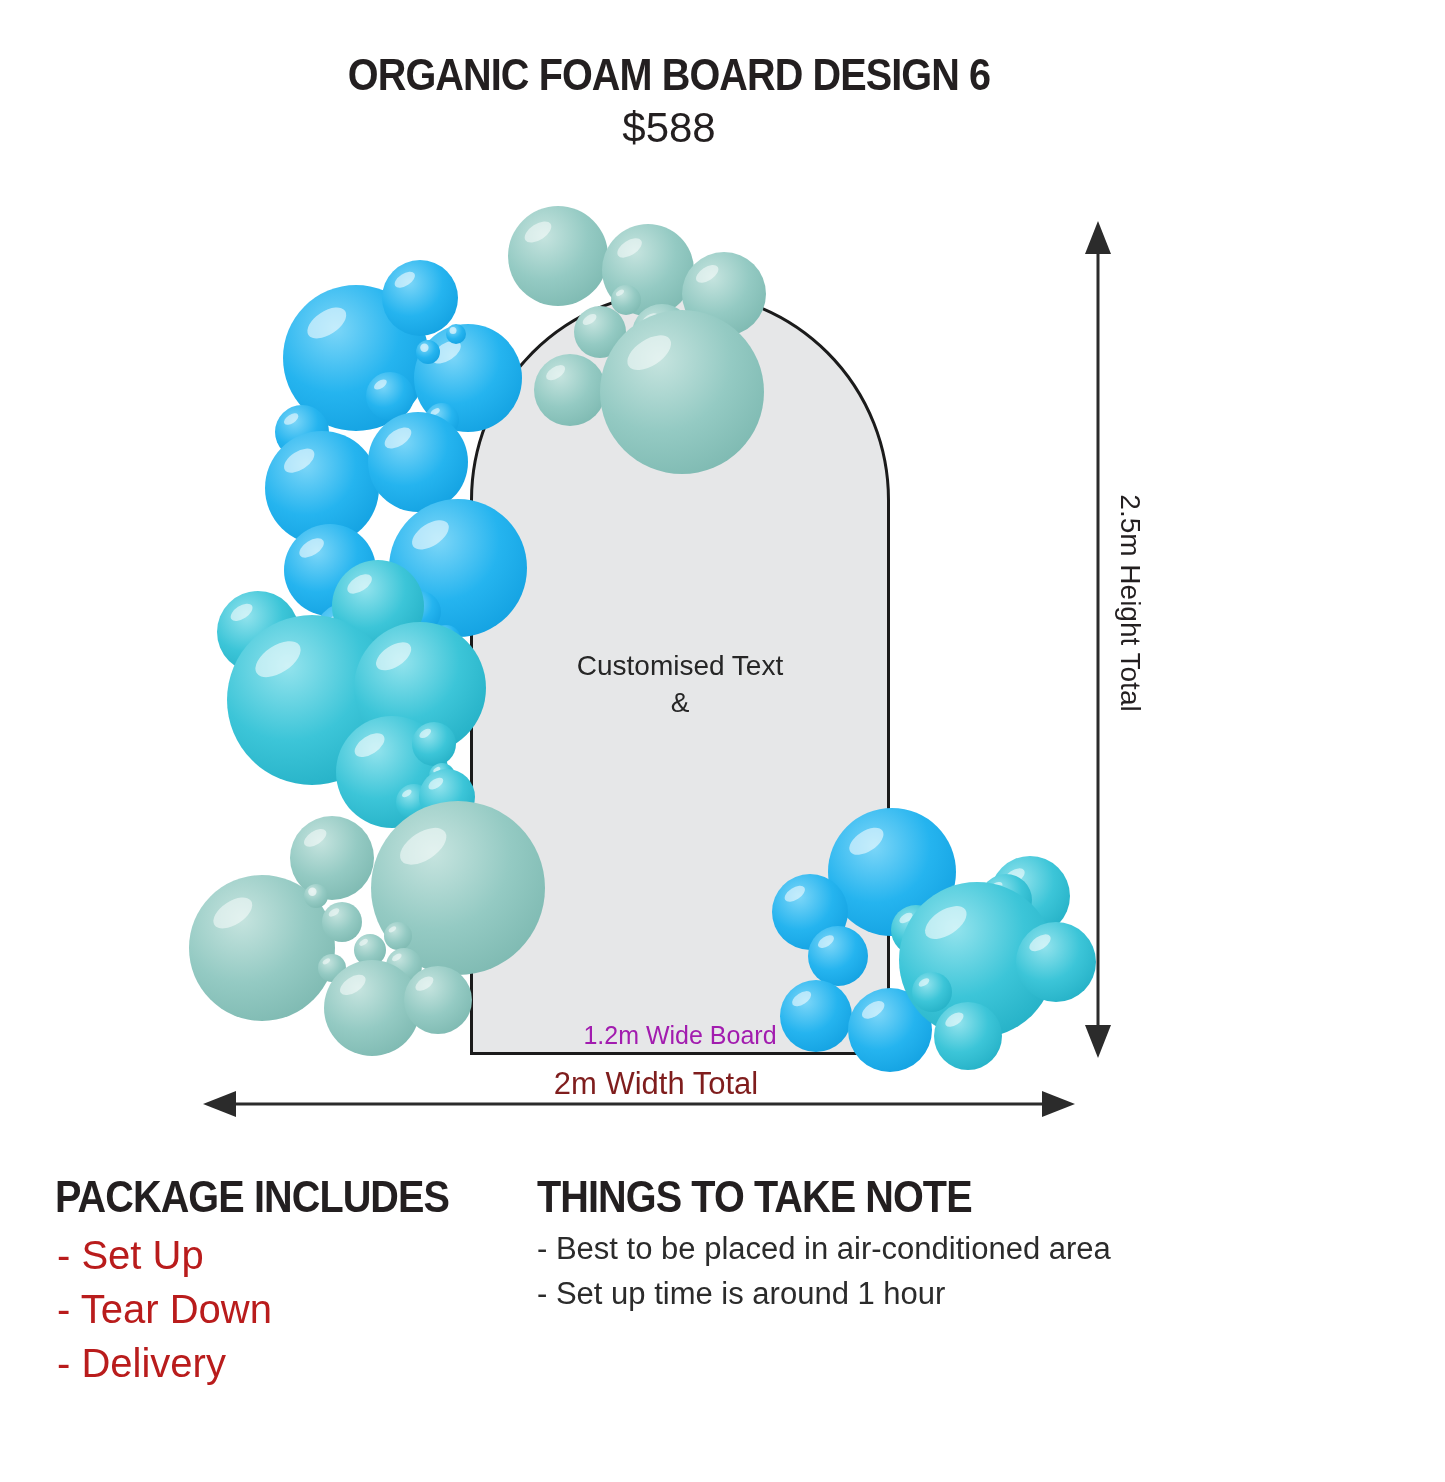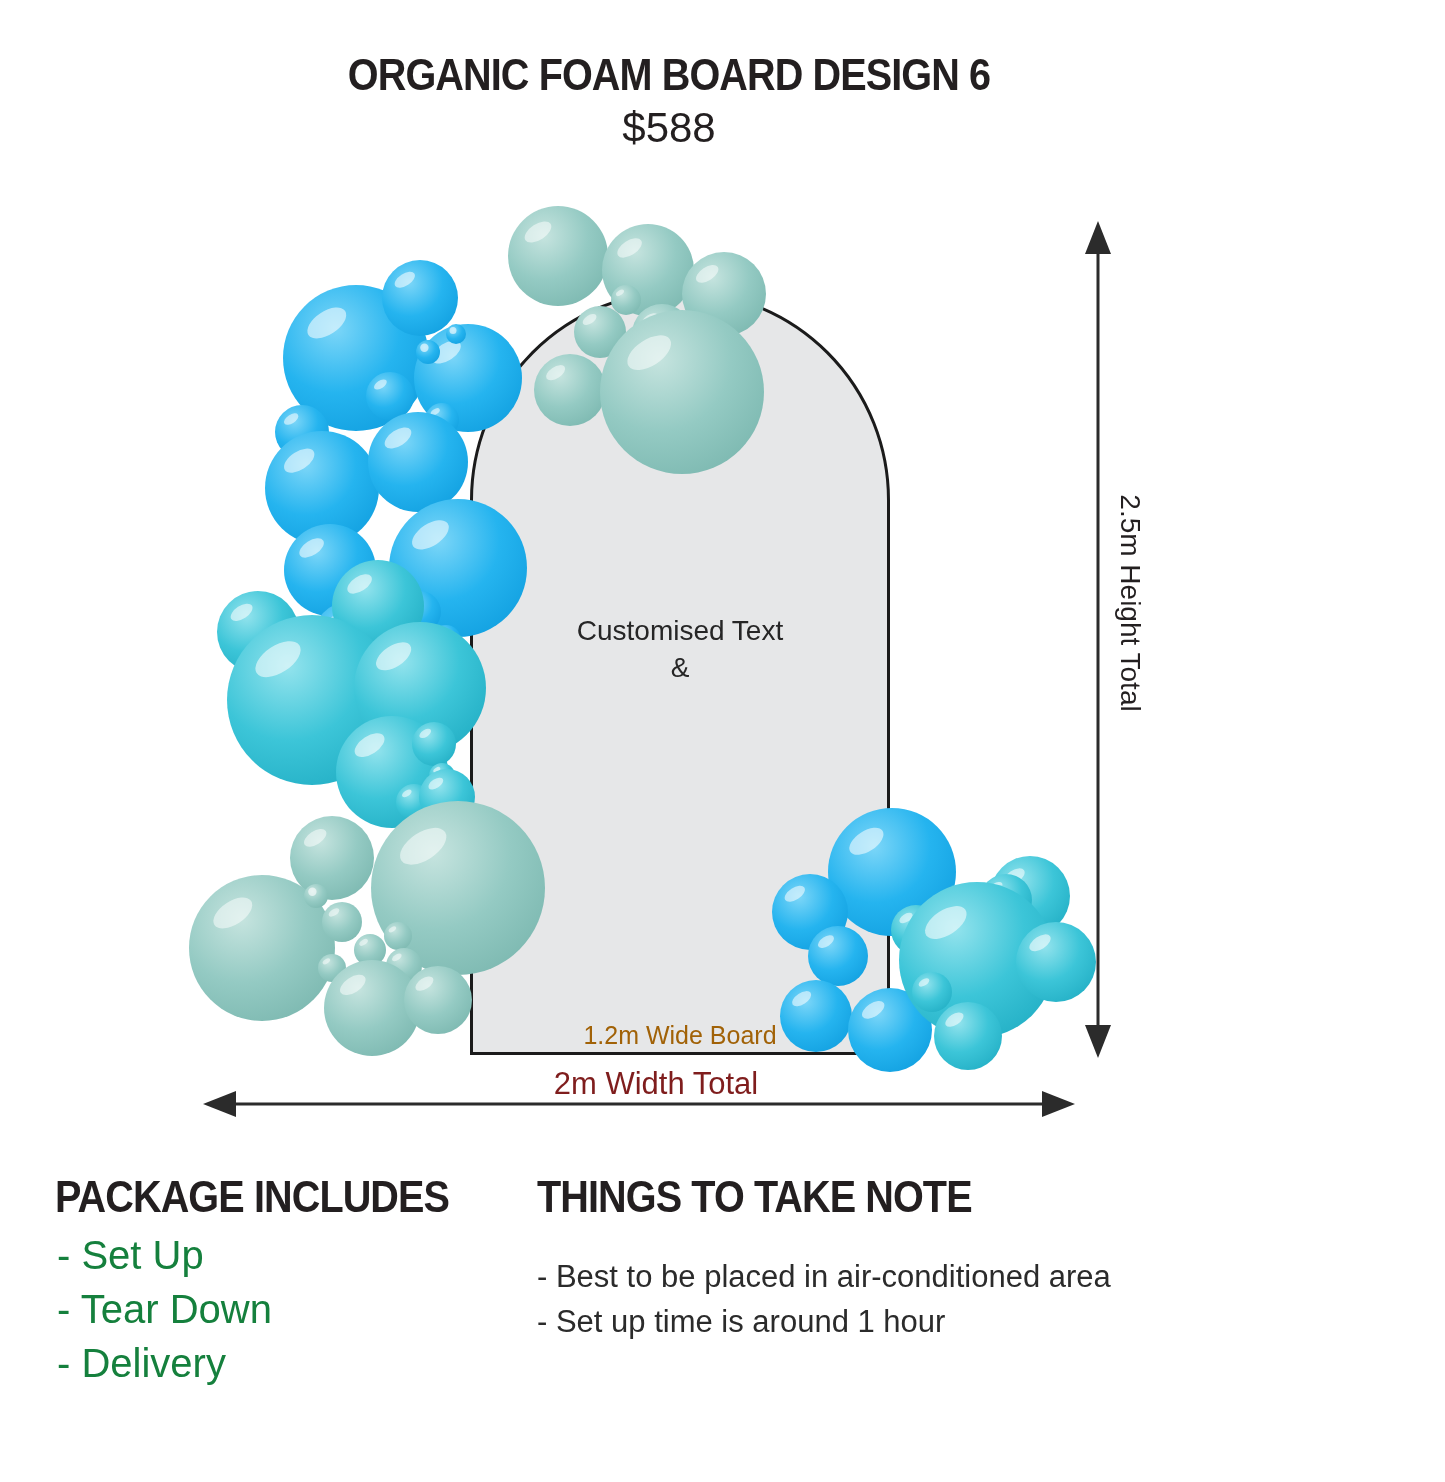--- a/index.html
+++ b/index.html
@@ -16,26 +16,26 @@
   .price {
     position:absolute; top:104px; left:184px; width:970px; text-align:center;
     font-size:42px; font-weight:400;
   }
   .board {
     position:absolute; left:470px; top:290px; width:420px; height:765px;
     background:#e6e7e8; border:3px solid #1b1b1b;
     border-radius:212px 212px 0 0;
   }
   .board-text {
-    position:absolute; left:470px; top:612px; width:420px; text-align:center;
+    position:absolute; left:470px; top:647px; width:420px; text-align:center;
     font-size:28px; line-height:37px; color:#262626;
   }
   .board-width-label {
     position:absolute; left:470px; top:1021px; width:420px; text-align:center;
-    font-size:25px; color:#a16207;
+    font-size:25px; color:#a21caf;
   }
   .width-total-label {
     position:absolute; left:220px; top:1066px; width:872px; text-align:center;
     font-size:31px; color:#7f1d1d;
   }
   .height-total-label {
     position:absolute; left:1130px; top:603px; white-space:nowrap;
     transform:translate(-50%,-50%) rotate(90deg); font-size:28px; color:#231f20;
   }
   svg.overlay {
@@ -44,25 +44,25 @@
   }
   .section-heading {
     position:absolute; font-size:44px; font-weight:800; letter-spacing:-1px;
     transform:scaleX(0.90); transform-origin:left top; white-space:nowrap;
     color:#231f20;
   }
   .package-heading { left:55px; top:1172px; }
   .notes-heading   { left:537px; top:1172px; }
   .package-list {
     position:absolute; left:57px; top:1228px; font-size:40px; line-height:54px;
-    color:#15803d;
+    color:#b91c1c;
   }
   .notes-list {
     position:absolute; left:537px; top:1226px; width:868px;
-    font-size:31px; line-height:45px; color:#2b2b2b;margin-top:28px;
+    font-size:31px; line-height:45px; color:#2b2b2b;
   }
 </style>
 </head>
 <body>
 
 <div class="page">
 
   <div class="title">ORGANIC FOAM BOARD DESIGN 6</div>
   <div class="price">$588</div>
 

